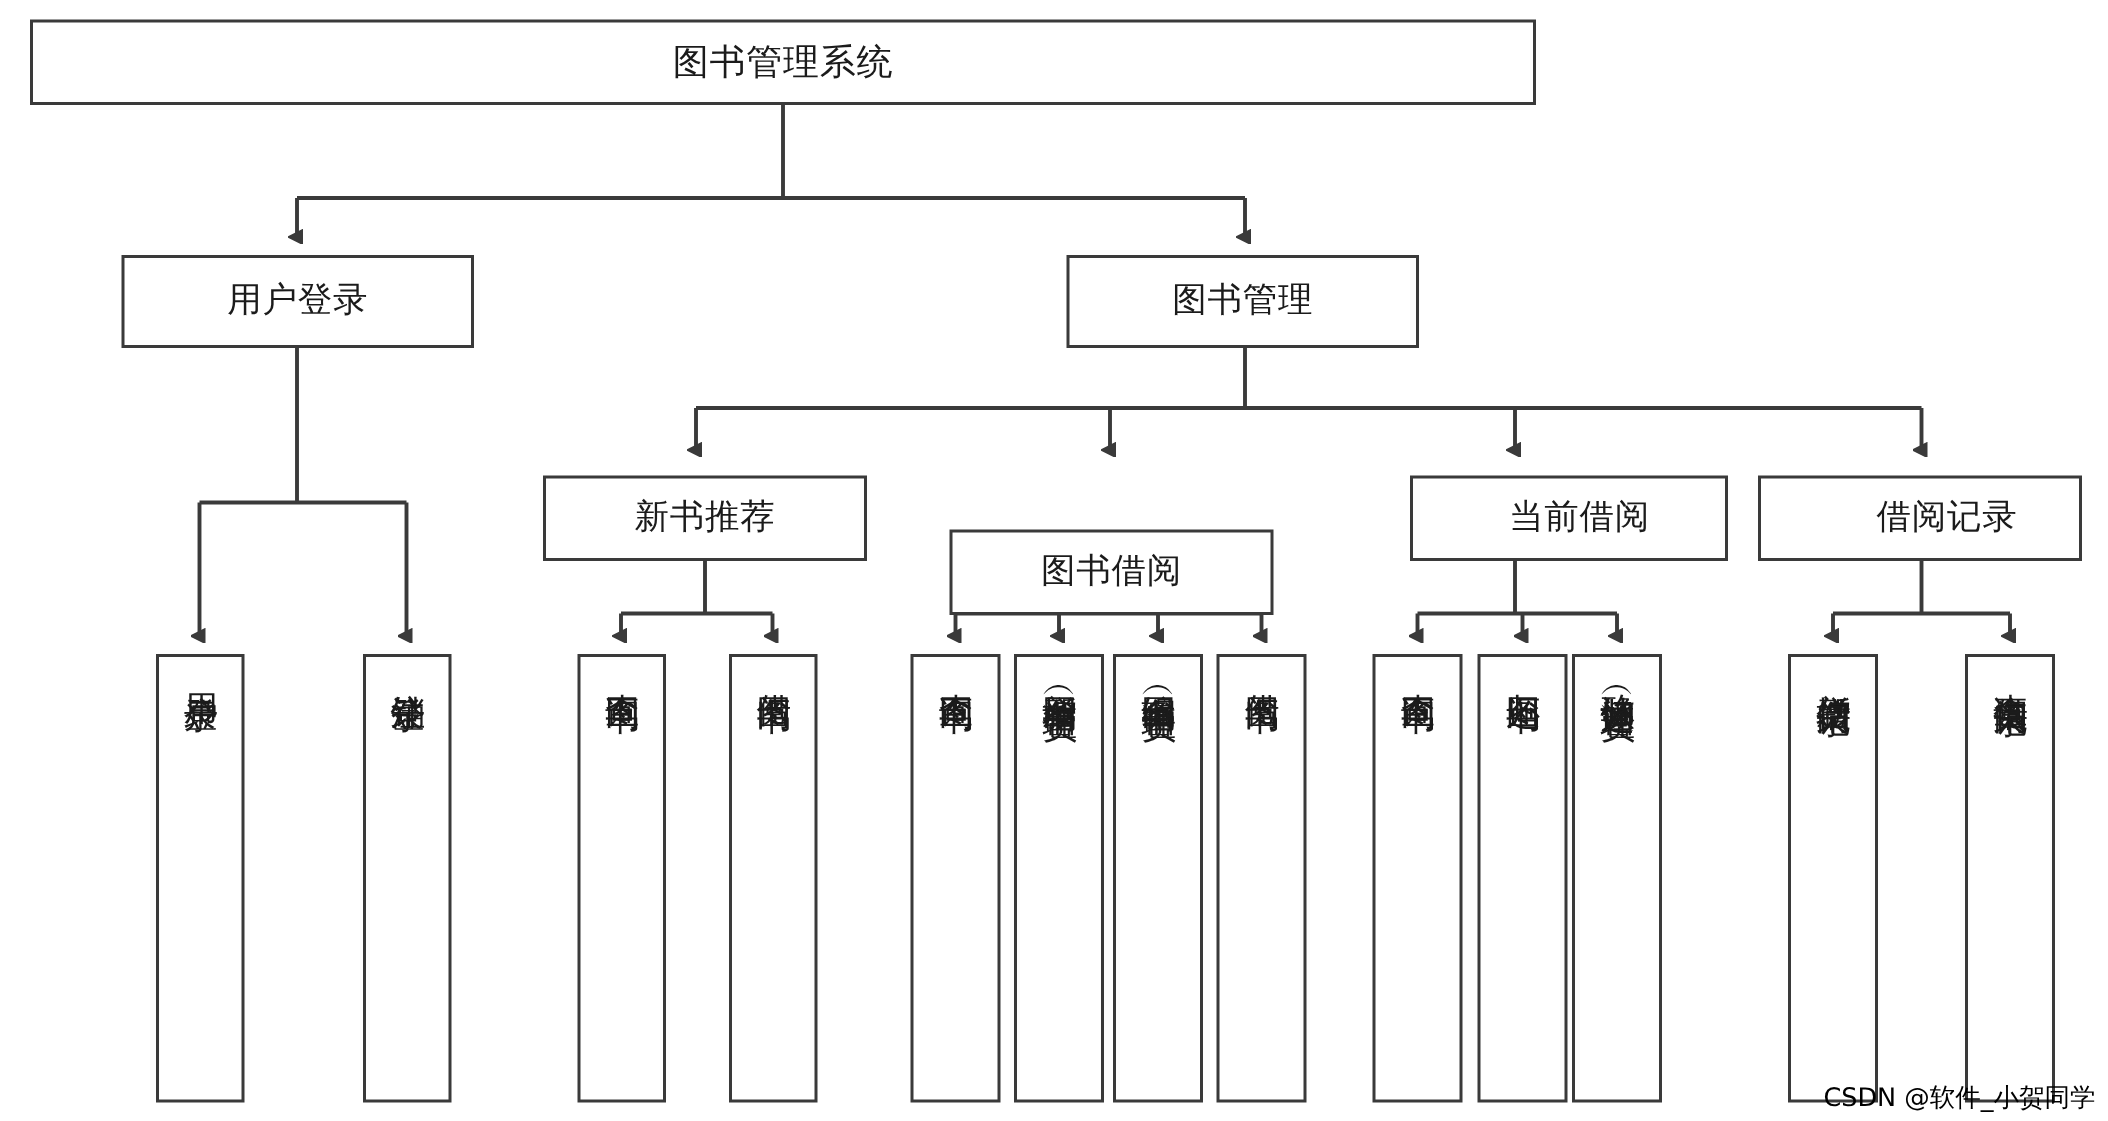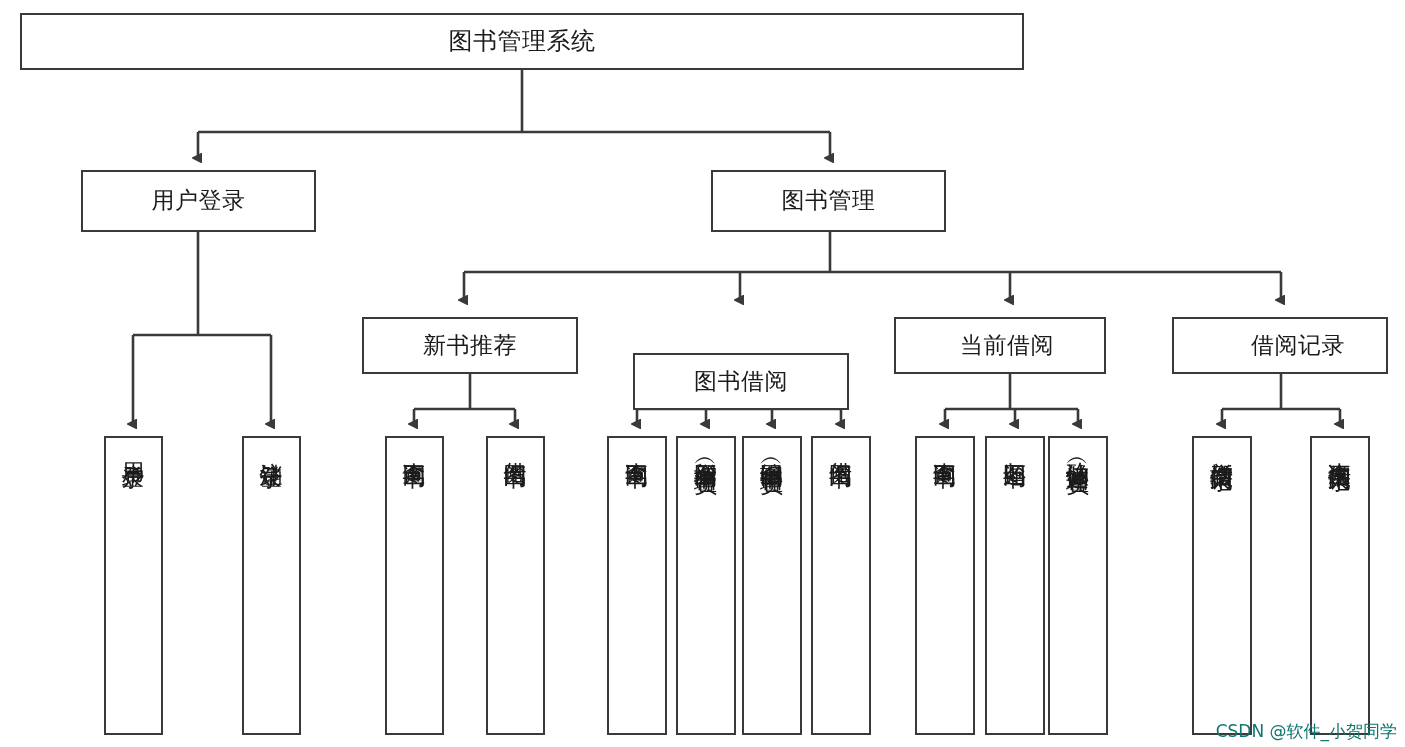--- a/index.html
+++ b/index.html
@@ -60,21 +60,21 @@
     text-orientation: upright;
     font-size: 23px;
     line-height: 1.05;
     letter-spacing: 1.5px;
   }
   #watermark {
     position: absolute;
     right: 8px;
     bottom: 4px;
     font-size: 17px;
-    color: #0f766e;
+    color: #000000;
     z-index: 3;
     white-space: nowrap;
     font-family: "DejaVu Sans", "Liberation Sans", sans-serif;
   }
 </style>
 </head>
 <body>
 
 <div id="canvas">
 
@@ -141,21 +141,21 @@
   </div>
 
   <div class="node horizontal" style="left:362px; top:317px; width:216px; height:57px;">
     <span class="label">新书推荐</span>
   </div>
 
   <div class="node horizontal" style="left:633px; top:317px; width:216px; height:57px;margin-top:36px;">
     <span class="label">图书借阅</span>
   </div>
 
-  <div class="node horizontal" style="left:894px; top:317px; width:212px; height:57px;padding-left:14px;">
+  <div class="node horizontal" style="left:940px; top:317px; width:212px; height:57px;padding-left:14px;">
     <span class="label">当前借阅</span>
   </div>
 
   <div class="node horizontal" style="left:1172px; top:317px; width:216px; height:57px;padding-left:36px;">
     <span class="label">借阅记录</span>
   </div>
 
   <div class="node vertical" style="left:104px; top:436px; width:59px; height:299px;">
     <span class="label">用户登录</span>
   </div>

